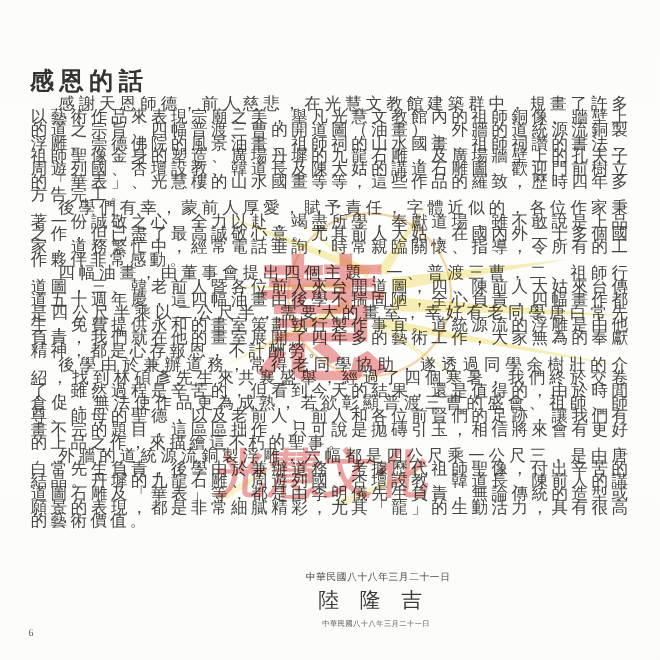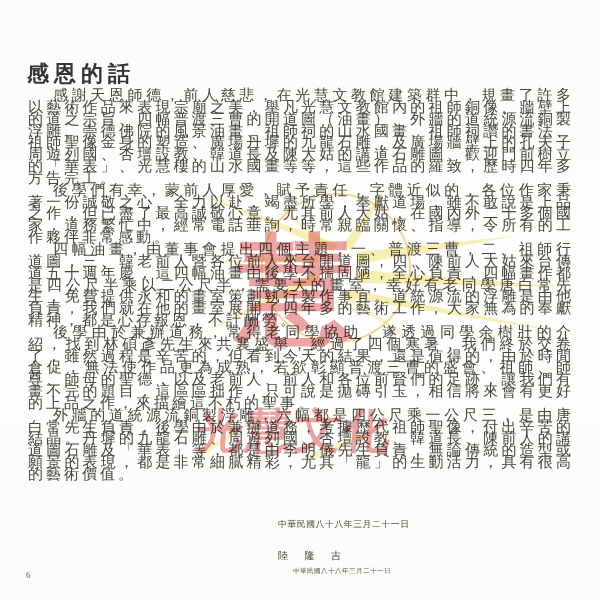--- a/index.html
+++ b/index.html
@@ -16,21 +16,21 @@
   .body-text{
     position:absolute;left:28px;right:26px;top:90px;
     font-size:15px;line-height:11.85px;letter-spacing:3px;
     color:#45443f;text-align:justify;
   }
   .body-text p{margin:0;text-indent:25px;}
   .signature{
     position:absolute;left:278px;top:519px;width:128px;color:#47463f;
   }
   .sig-role{font-size:8.8px;letter-spacing:0.6px;white-space:nowrap;}
-  .sig-name{font-size:10px;letter-spacing:7px;text-align:left;padding-right:4px;margin-top:18px;color:#3b3a35;}
+  .sig-name{font-size:19px;letter-spacing:7px;text-align:center;padding-right:4px;margin-top:2px;color:#3b3a35;}
   .sig-date{font-size:6.6px;letter-spacing:0.4px;text-align:center;margin-top:4px;color:#55544d;white-space:nowrap;}
   .page-number{position:absolute;left:26px;top:570px;font-size:9px;color:#5a5952;}
 
   
   .watermark{position:absolute;inset:0;pointer-events:none;mix-blend-mode:multiply;z-index:5;}
   .wm-svg{position:absolute;left:0;top:0;width:600px;height:600px;}
   .ray{fill:var(--wm-yellow,#f2e37c);opacity:0.55;}
   .ray-lite{fill:var(--wm-yellow,#f2e37c);opacity:0.35;}
   .wm-circle{fill:none;stroke:var(--wm-orange,#e8a438);stroke-width:2;opacity:0.45;}
   .wm-big-char{

